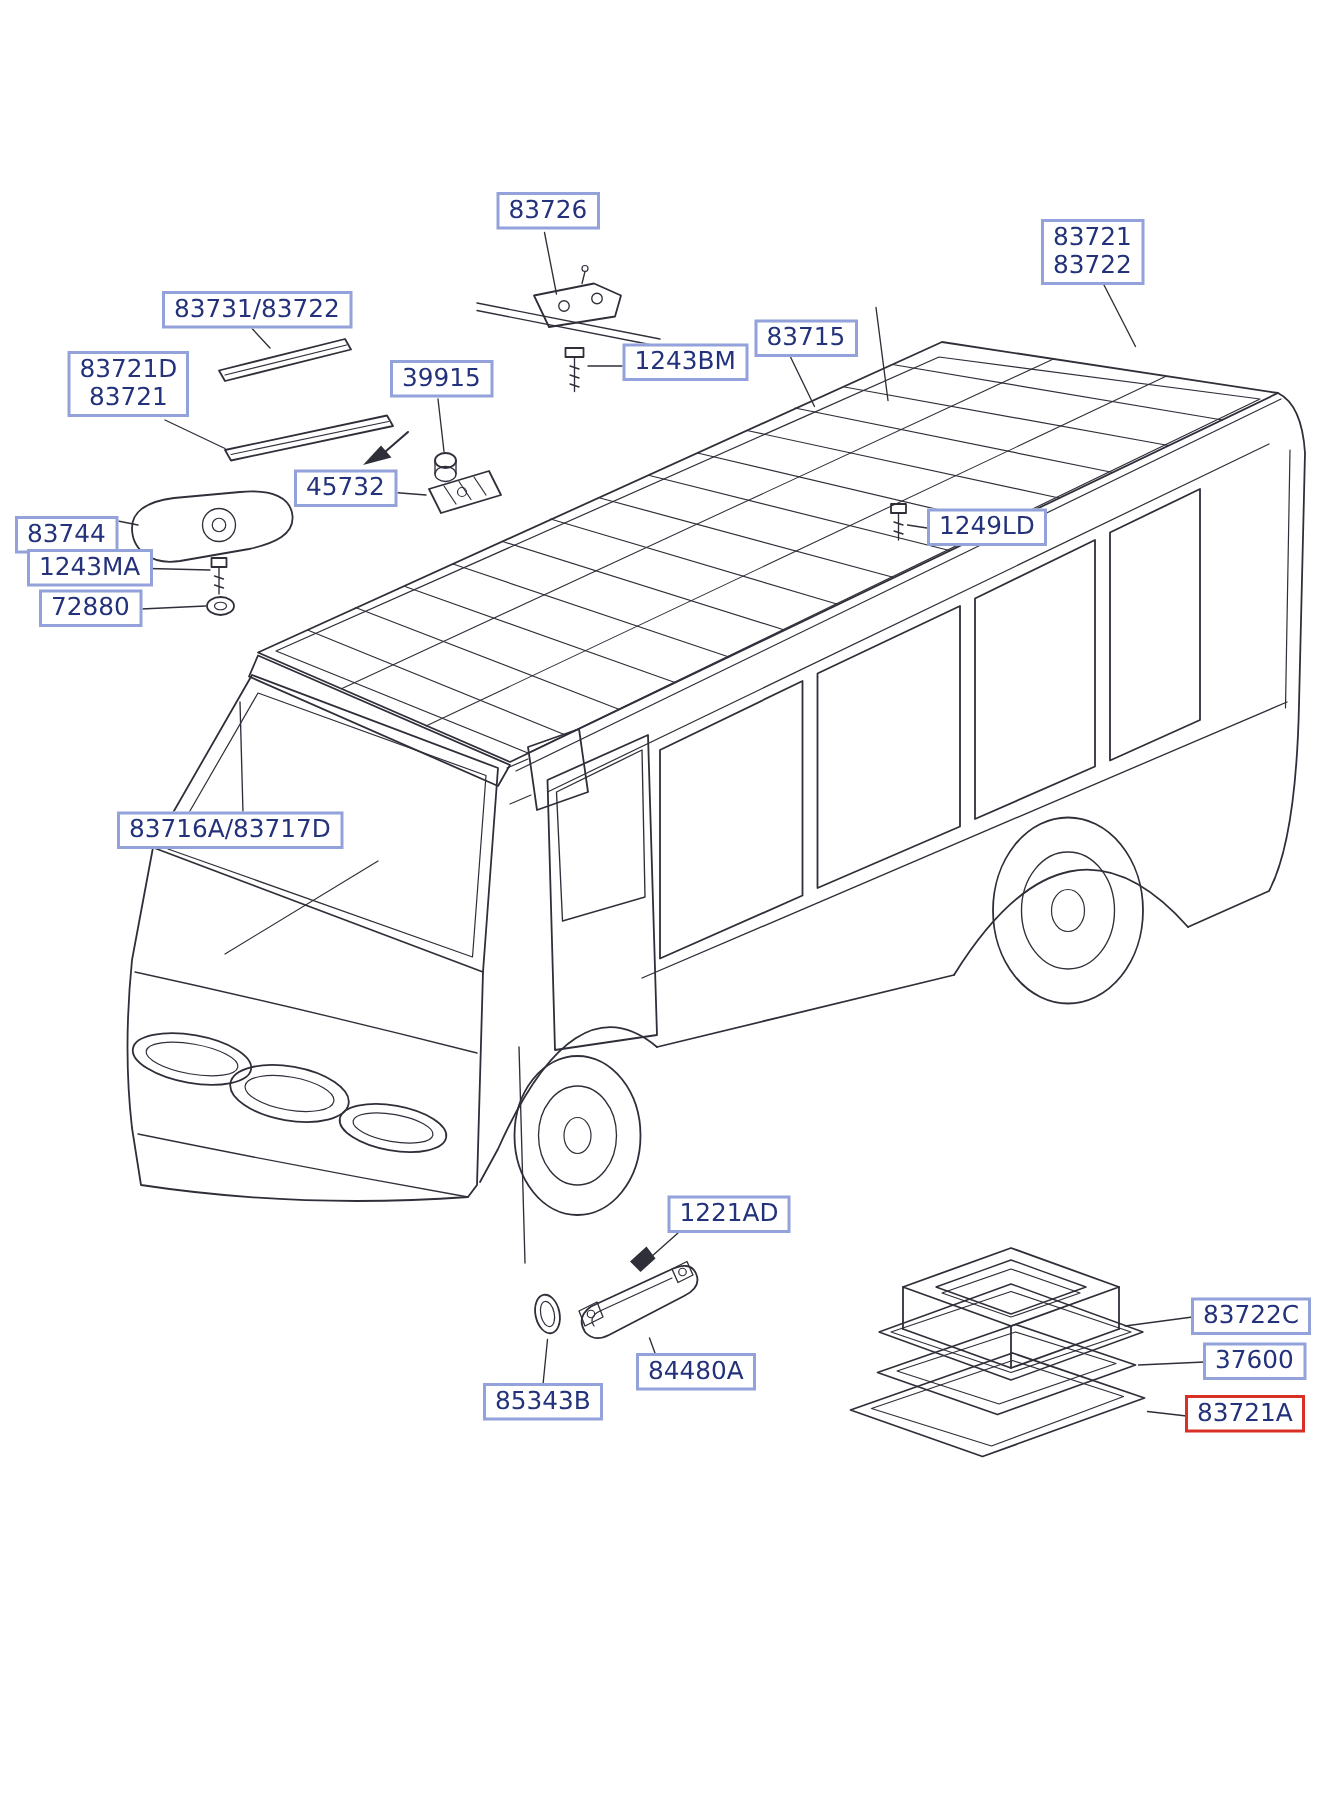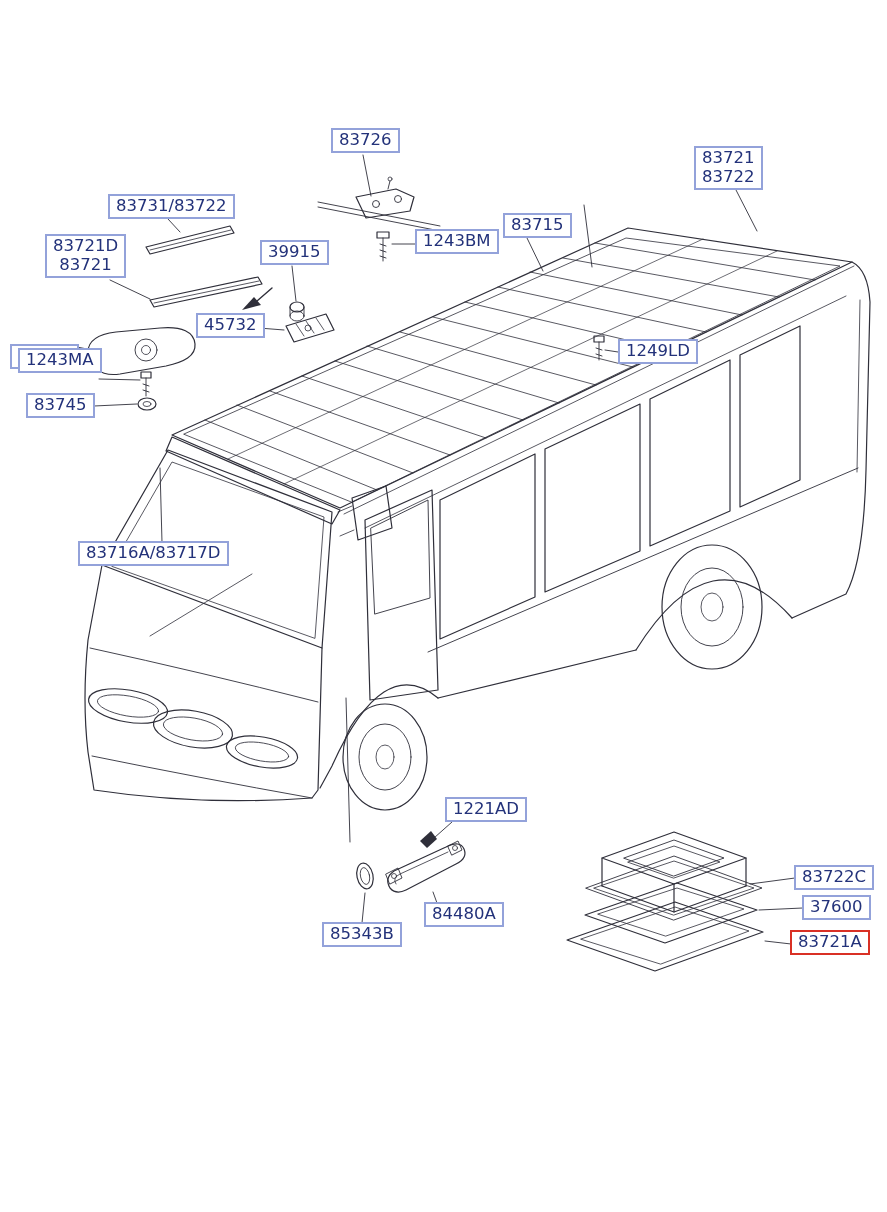--- a/index.html
+++ b/index.html
@@ -211,22 +211,22 @@
   <div class="part-label" style="left:694px;top:146px">83721
 83722</div>
   <div class="part-label" style="left:108px;top:194px">83731/83722</div>
   <div class="part-label" style="left:45px;top:234px">83721D
 83721</div>
   <div class="part-label" style="left:260px;top:240px">39915</div>
   <div class="part-label" style="left:415px;top:229px">1243BM</div>
   <div class="part-label" style="left:503px;top:213px">83715</div>
   <div class="part-label" style="left:196px;top:313px">45732</div>
   <div class="part-label" style="left:10px;top:344px">83744</div>
-  <div class="part-label" style="left:18px;top:348px">1243MA</div>
-  <div class="part-label" style="left:26px;top:393px">83745</div>
+  <div class="part-label" style="left:18px;top:366px">1243MA</div>
+  <div class="part-label" style="left:26px;top:393px">72880</div>
   <div class="part-label" style="left:618px;top:339px">1249LD</div>
   <div class="part-label" style="left:78px;top:541px">83716A/83717D</div>
   <div class="part-label" style="left:445px;top:797px">1221AD</div>
   <div class="part-label" style="left:424px;top:902px">84480A</div>
   <div class="part-label" style="left:322px;top:922px">85343B</div>
   <div class="part-label" style="left:794px;top:865px">83722C</div>
   <div class="part-label" style="left:802px;top:895px">37600</div>
   <div class="part-label highlight" style="left:790px;top:930px">83721A</div>
 
 </div>

